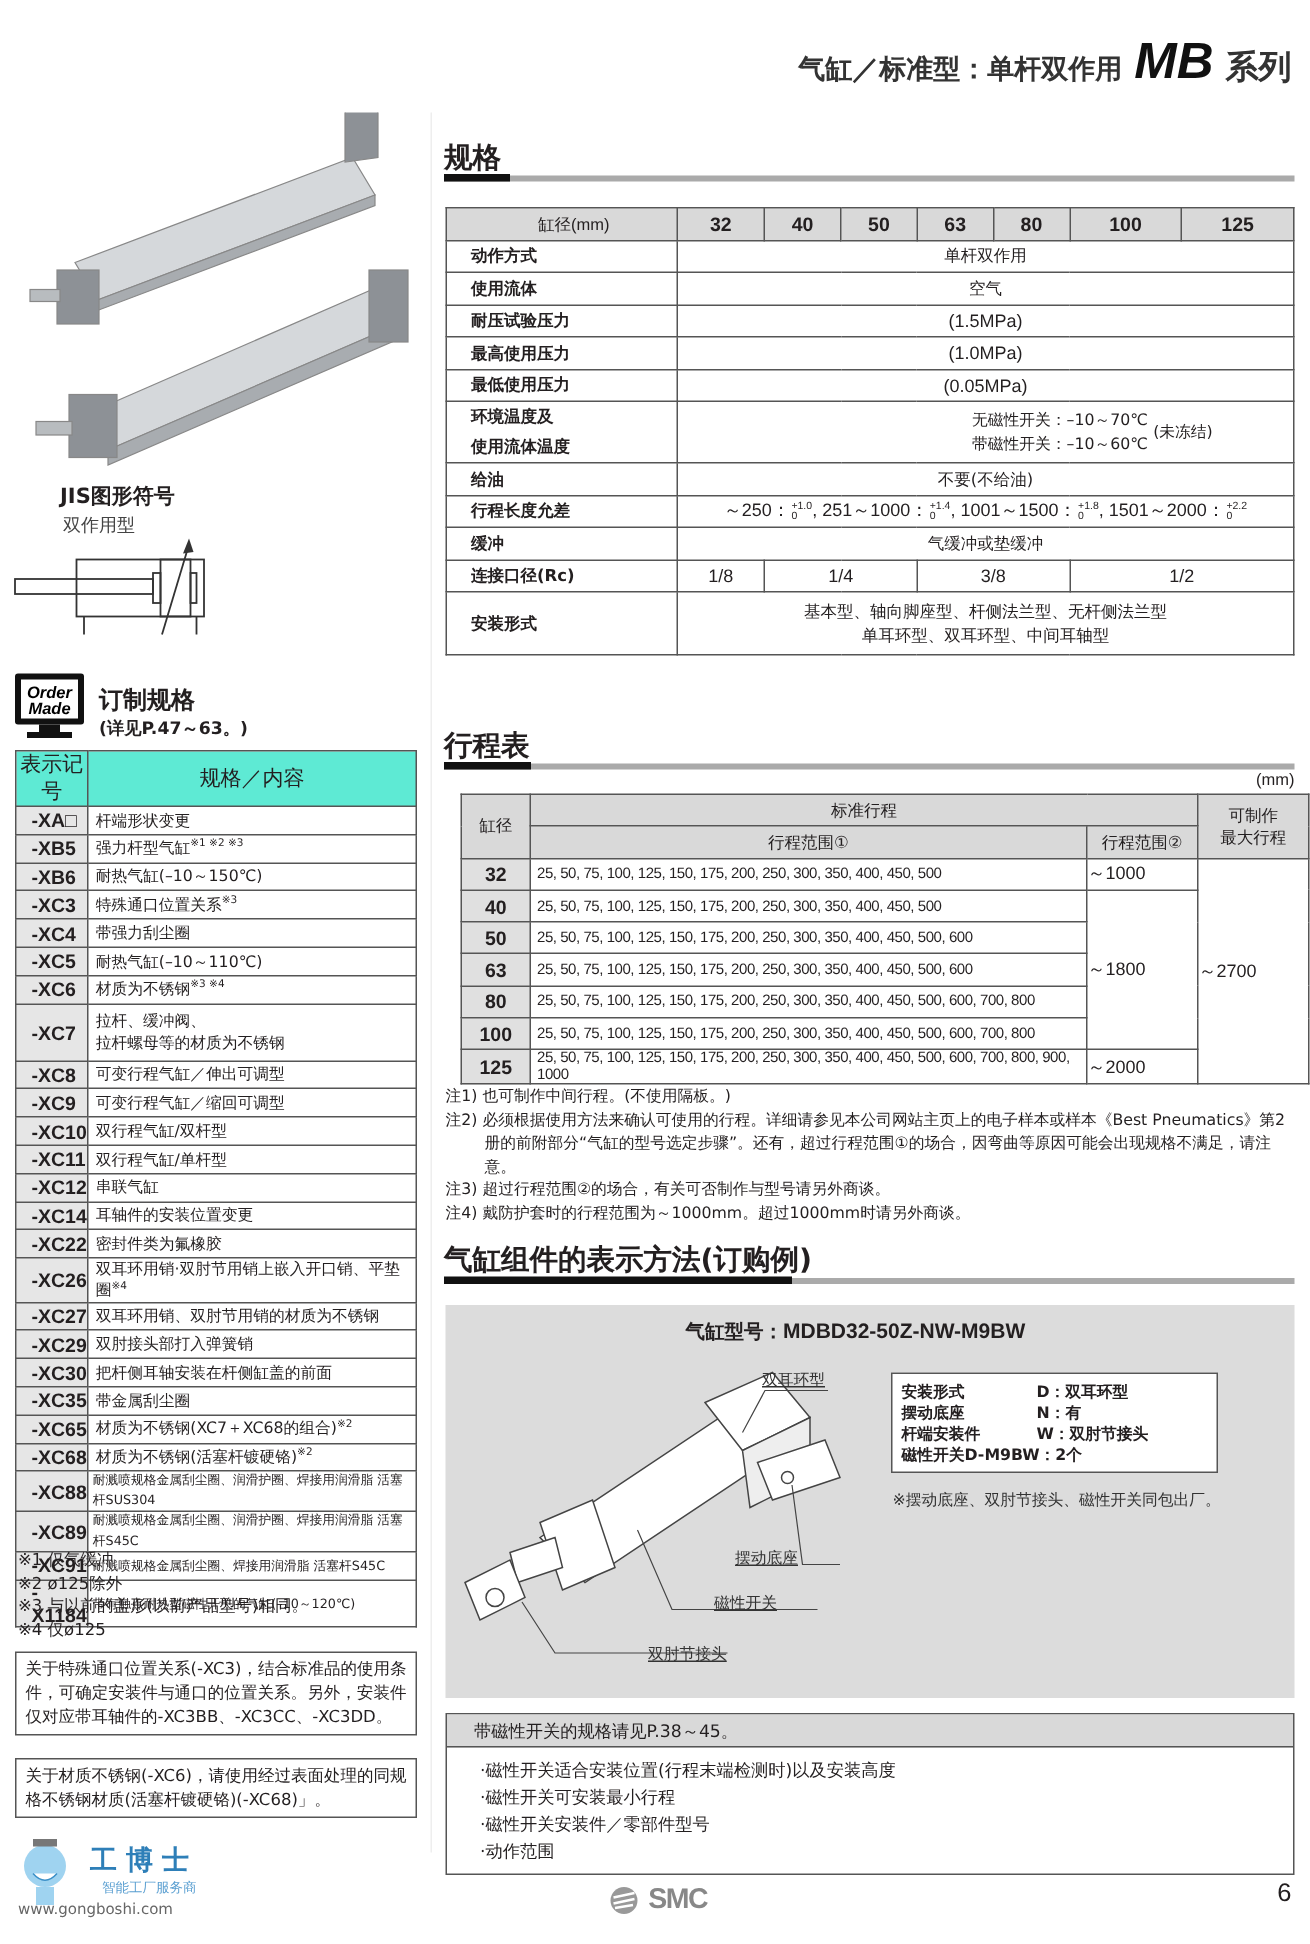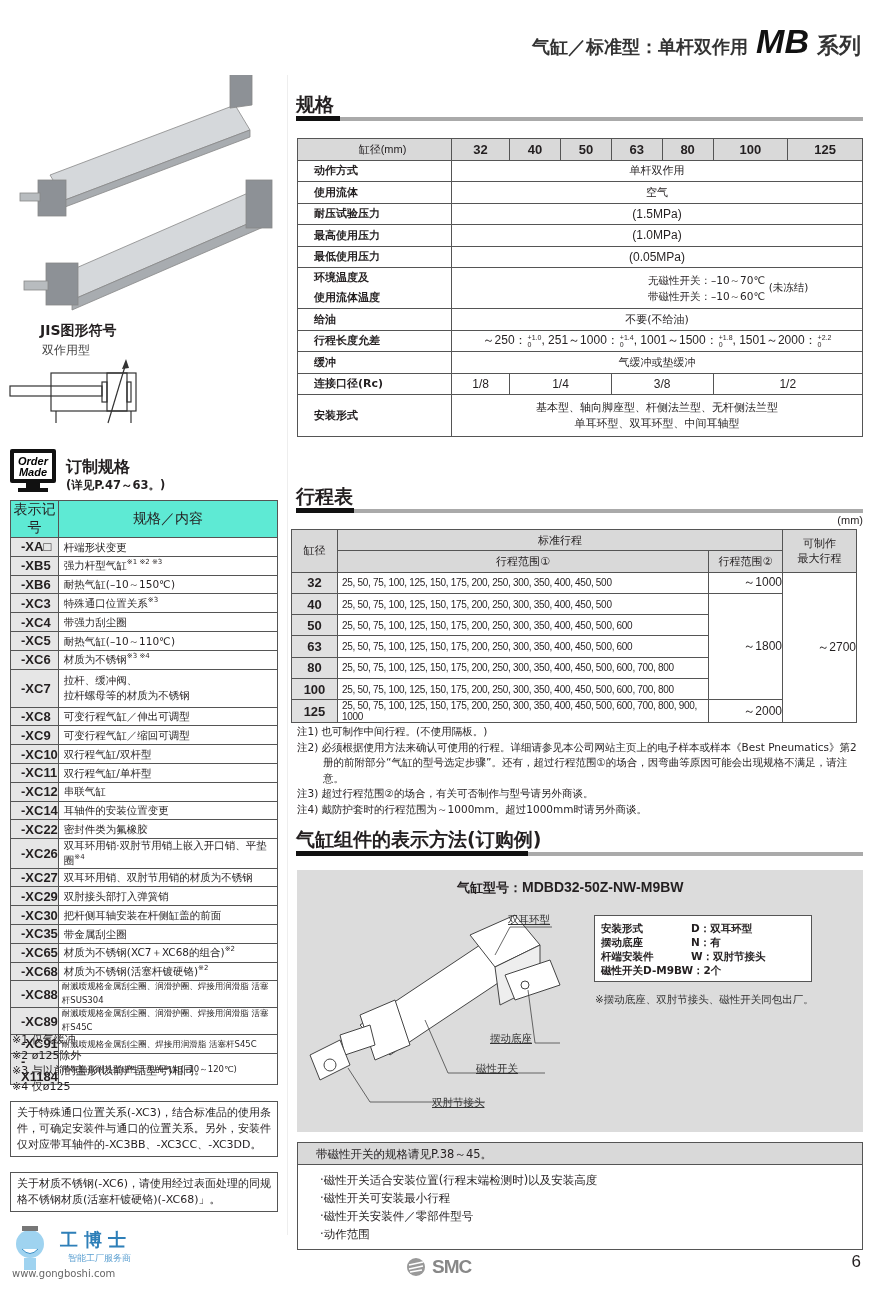--- a/index.html
+++ b/index.html
@@ -37,26 +37,26 @@
   .sec-rule .dark { position: absolute; left: 0; top: -1px; height: 5px; background: #111; }
 
   .spec { left: 297px; top: 138px; width: 566px; font-size: 11px; }
   .spec td { border: 1.5px solid #555; height: 21.5px; text-align: center; }
   .spec td.lbl { text-align: left; padding-left: 16px; font-weight: bold; width: 154px; font-size: 11px; }
   .spec tr.hd td { background: #d9d9d9; font-weight: bold; font-size: 13px; font-family: "Liberation Sans", sans-serif; }
   .spec tr.hd td.lbl { font-weight: normal; font-size: 11px; text-align: center; }
   .tol { font-family: "Liberation Sans", sans-serif; font-size: 12px; }
   .frac { display: inline-flex; flex-direction: column; vertical-align: middle; font-size: 7px; line-height: 7px; text-align: left; margin-left: 1px; }
 
-  .stroke { left: 291px; top: 529px; width: 566px; font-size: 10px; }
+  .stroke { left: 307px; top: 529px; width: 566px; font-size: 10px; }
   .stroke td { border: 1.5px solid #555; height: 21.3px; }
   .stroke td.bore { background: #e0e0e0; text-align: center; font-weight: bold; font-size: 13px; width: 46px; font-family: "Liberation Sans", sans-serif; }
   .stroke td.hd { background: #d9d9d9; text-align: center; font-size: 11px; }
   .stroke td.vals { padding-left: 4px; font-family: "Liberation Sans", sans-serif; font-size: 10px; letter-spacing: -0.3px; }
-  .stroke td.rng { text-align: right; font-family: "Liberation Sans", sans-serif; font-size: 12px; width: 74px; margin-left: 19px; }
+  .stroke td.rng { text-align: left; font-family: "Liberation Sans", sans-serif; font-size: 12px; width: 74px; margin-left: 19px; }
   .mm { right: 10px; top: 514px; font-size: 11px; font-family: "Liberation Sans", sans-serif; }
 
   .notes { left: 297px; top: 724px; width: 570px; font-size: 10.5px; line-height: 15.5px; }
   .notes div { padding-left: 26px; text-indent: -26px; }
 
   .order-panel { left: 297px; top: 870px; width: 566px; height: 262px; background: #dcdcdc; }
   .model { left: 457px; top: 879px; font-size: 13px; font-weight: bold; }
   .model .mv { font-family: "Liberation Sans", sans-serif; font-size: 14px; }
   .legend-box { left: 594px; top: 915px; width: 218px; height: 67px; background: #fff; border: 1.5px solid #555; font-size: 10.5px; font-weight: bold; padding: 5px 6px; line-height: 14px; }
   .legend-box .row { display: flex; }

